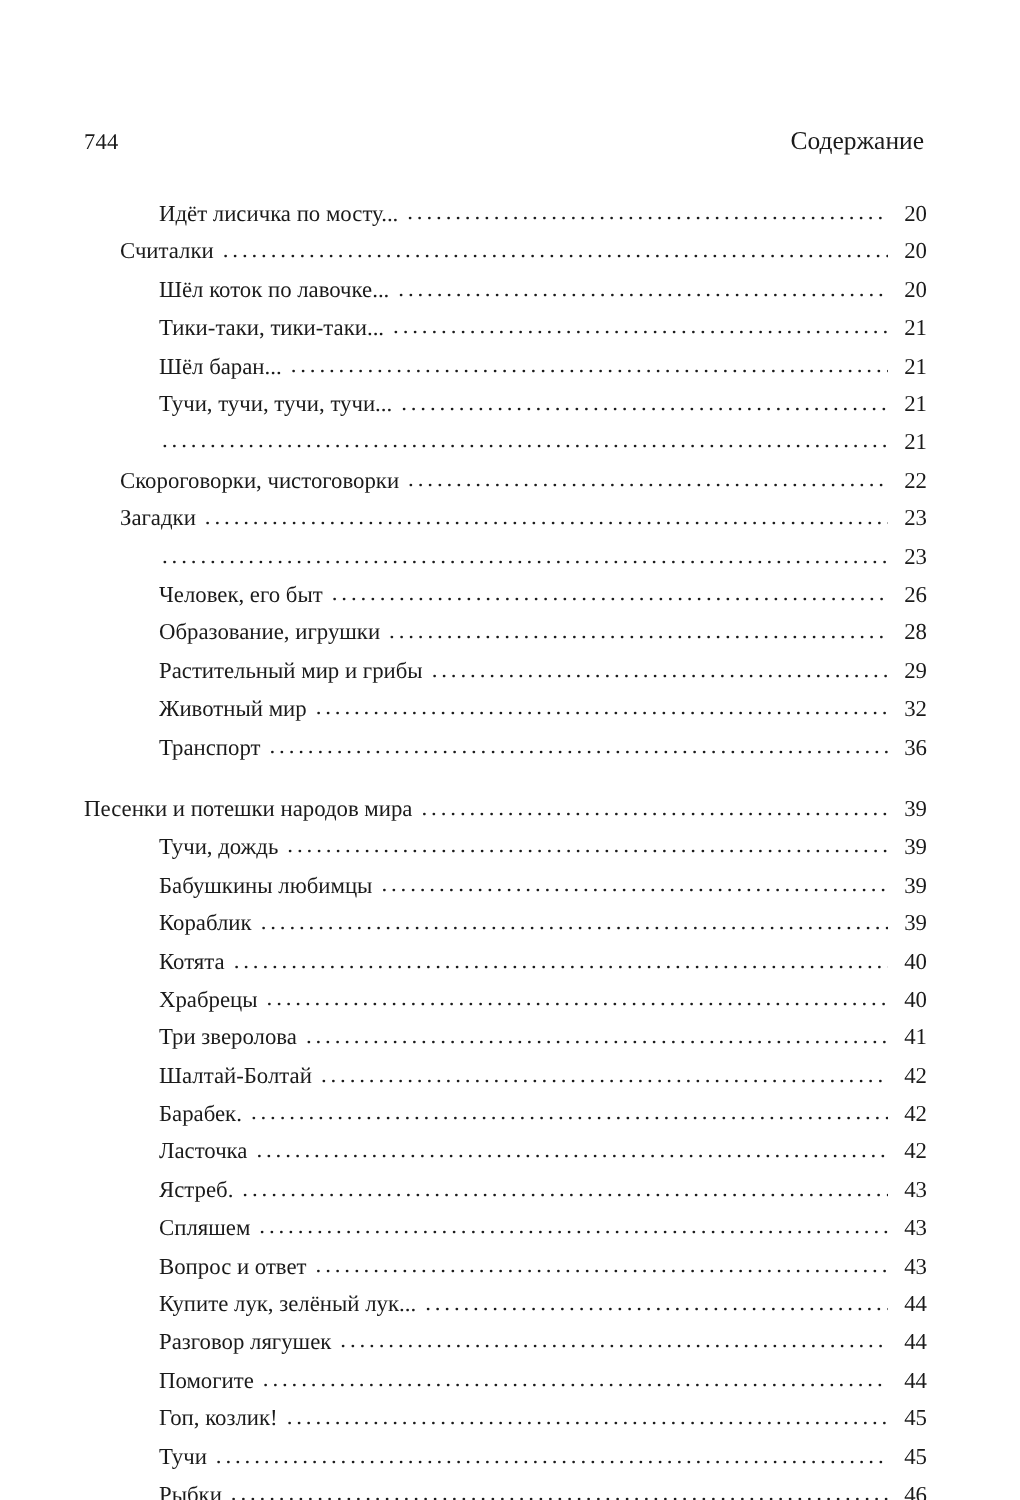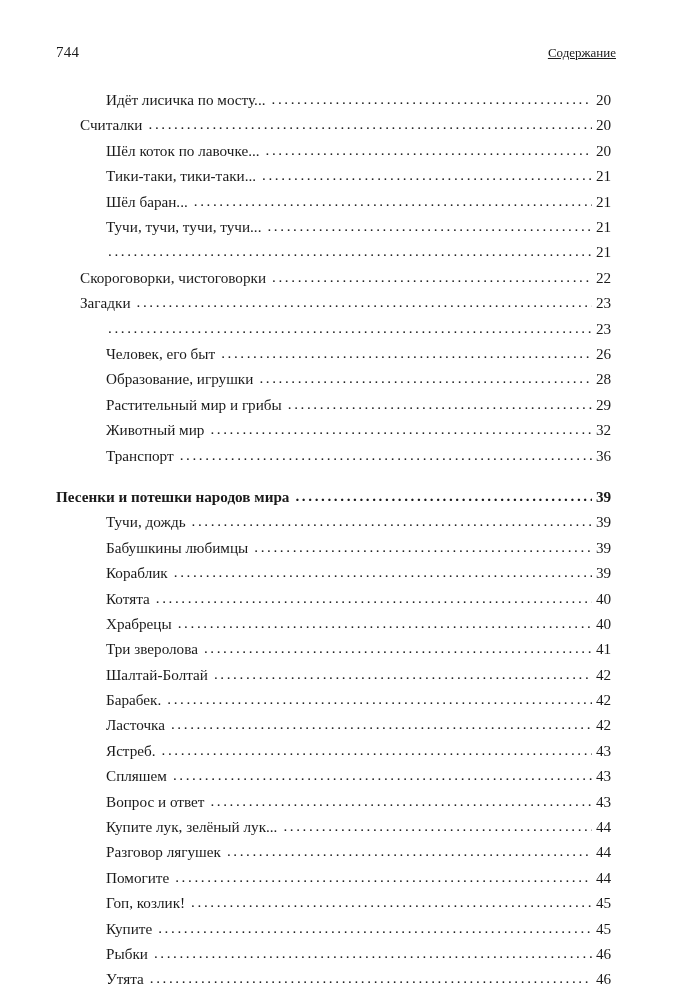--- a/index.html
+++ b/index.html
@@ -12,38 +12,37 @@
     height: 1000px;
     font-family: "Liberation Serif", serif;
     color: #1a1a1a;
     position: relative;
     overflow: hidden;
   }
   .page {
     width: 680px;
     height: 1000px;
     box-sizing: border-box;
-    padding: 44px 62px 0 56px;
+    padding: 84px 62px 0 56px;
     position: relative;
   }
   .running-head {
     display: flex;
     justify-content: space-between;
     align-items: baseline;
     font-size: 14.5px;
     margin-bottom: 26px;
     padding: 0 2px 0 0;
   }
   .folio {
     font-size: 15px;
     letter-spacing: 0.2px;
   }
   .head-title {
-    font-size: 13px;
-    text-decoration: underline;
+    font-size: 17px;
   }
   .toc {
     margin-top: 4px;
   }
   .toc-row {
     display: flex;
     align-items: baseline;
     font-size: 15.2px;
     line-height: 1.0;
     padding: 5.1px 0;
@@ -59,28 +58,28 @@
     white-space: nowrap;
     font-size: 15.2px;
     letter-spacing: 2.6px;
     color: #1a1a1a;
     margin: 0 2px;
     position: relative;
     top: -1px;
   }
   .toc-row .page-num {
     flex: 0 0 auto;
-    text-align: left;
+    text-align: right;
     min-width: 22px;
     padding-left: 2px;
   }
   
   .lvl-1 { padding-left: 24px; }
   .lvl-2 { padding-left: 50px; }
-  .bold { font-weight: bold; }
+  .bold { font-weight: normal; }
   .group-gap { margin-top: 16px; }
 </style>
 </head>
 <body>
 
 <div class="page">
 
   <div class="running-head">
     <span class="folio">744</span>
     <span class="head-title">Содержание</span>
@@ -239,21 +238,21 @@
         <span class="label">Помогите</span>
         <span class="dots">............................................................................................................</span>
         <span class="page-num">44</span>
       </div>
       <div class="toc-row lvl-2">
         <span class="label">Гоп, козлик!</span>
         <span class="dots">............................................................................................................</span>
         <span class="page-num">45</span>
       </div>
       <div class="toc-row lvl-2">
-        <span class="label">Купите</span>
+        <span class="label">Тучи</span>
         <span class="dots">............................................................................................................</span>
         <span class="page-num">45</span>
       </div>
       <div class="toc-row lvl-2">
         <span class="label">Рыбки</span>
         <span class="dots">............................................................................................................</span>
         <span class="page-num">46</span>
       </div>
       <div class="toc-row lvl-2">
         <span class="label">Утята</span>

